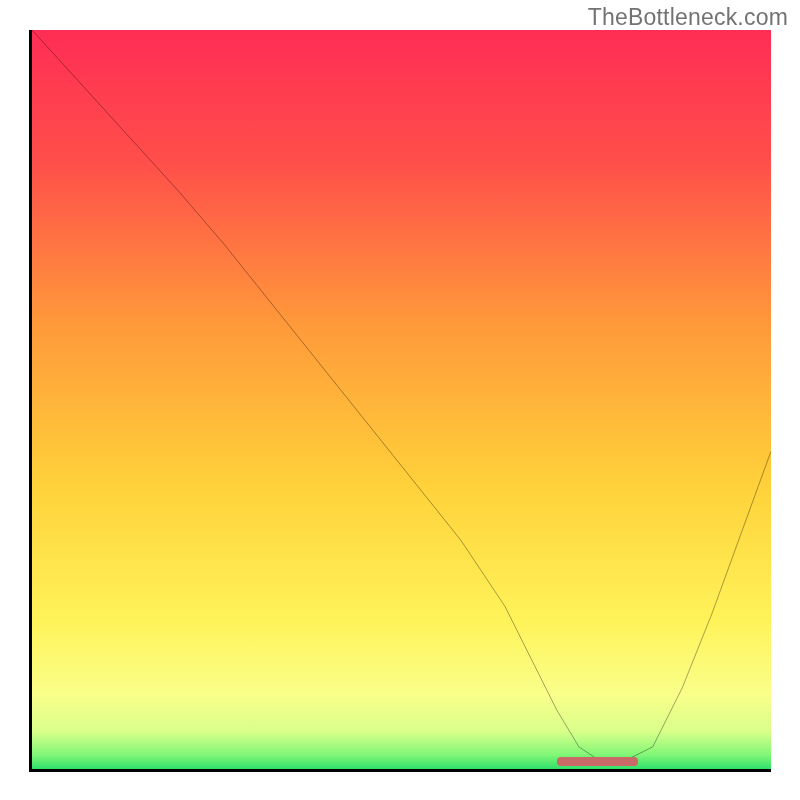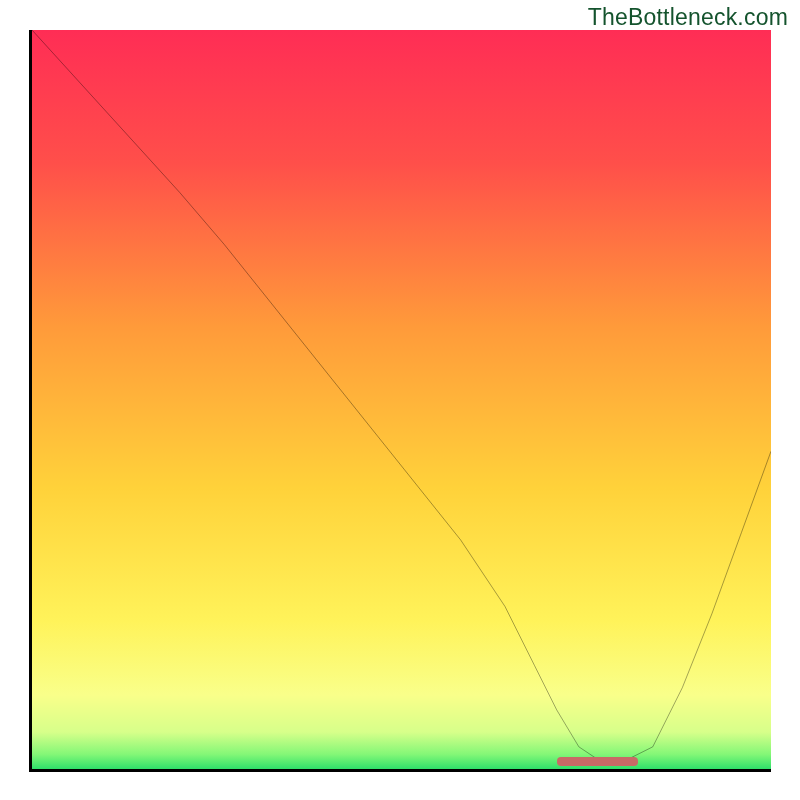--- a/index.html
+++ b/index.html
@@ -13,21 +13,21 @@
   }
   .container {
     position: relative;
     width: 800px;
     height: 800px;
   }
   .watermark {
     position: absolute;
     top: 4px;
     right: 12px;
-    color: #14532d;
+    color: #737373;
     font-size: 23px;
     font-weight: 400;
     letter-spacing: 0.2px;
   }
   .plot-frame {
     position: absolute;
     left: 29px;
     top: 30px;
     width: 742px;
     height: 742px;

